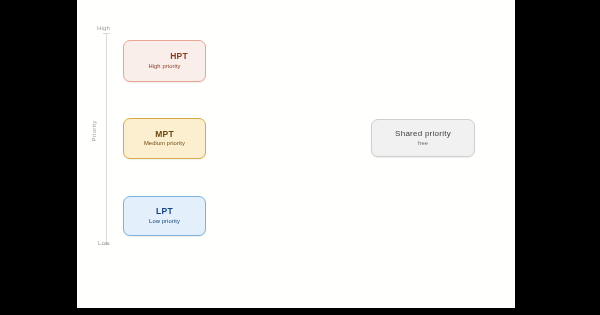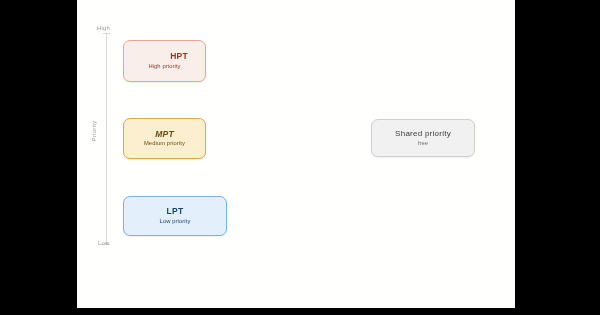--- a/index.html
+++ b/index.html
@@ -116,28 +116,28 @@
 
   
   #node-mpt {
     left: 46px;
     top: 118px;
     width: 83px;
     height: 41px;
     background: #fcefd0;
     border-color: #d8ab4a;
   }
-  #node-mpt .node-title { color: #6b4a10; font-style: italic; }
+  #node-mpt .node-title { color: #6b4a10; }
   #node-mpt .node-sub   { color: #6b4a10; }
 
   
   #node-lpt {
     left: 46px;
     top: 196px;
-    width: 104px;
+    width: 83px;
     height: 40px;
     background: #e3effa;
     border-color: #7eb2e0;
   }
   #node-lpt .node-title { color: #16457c; }
   #node-lpt .node-sub   { color: #16457c; }
 
   
   #node-shared {
     left: 294px;  

